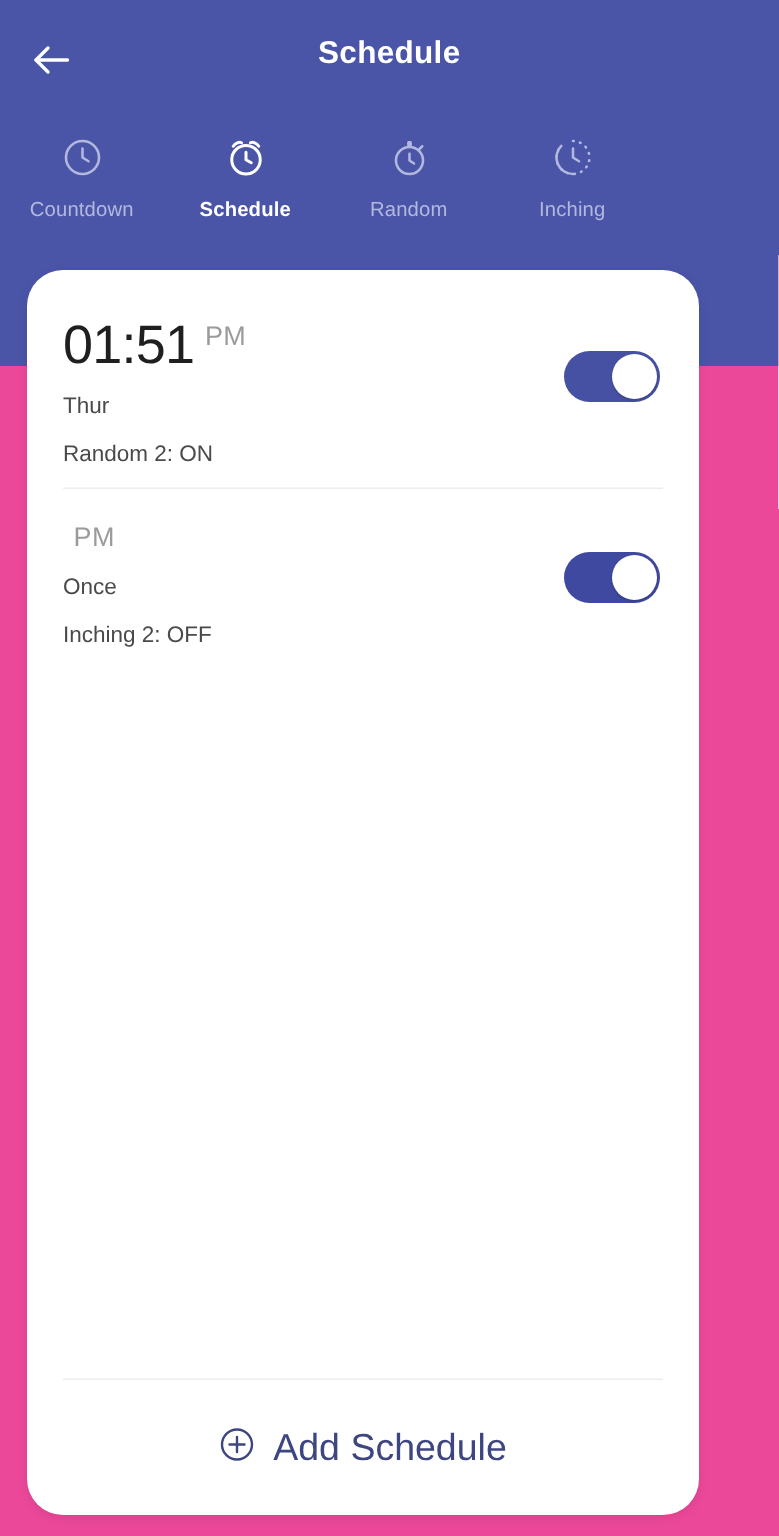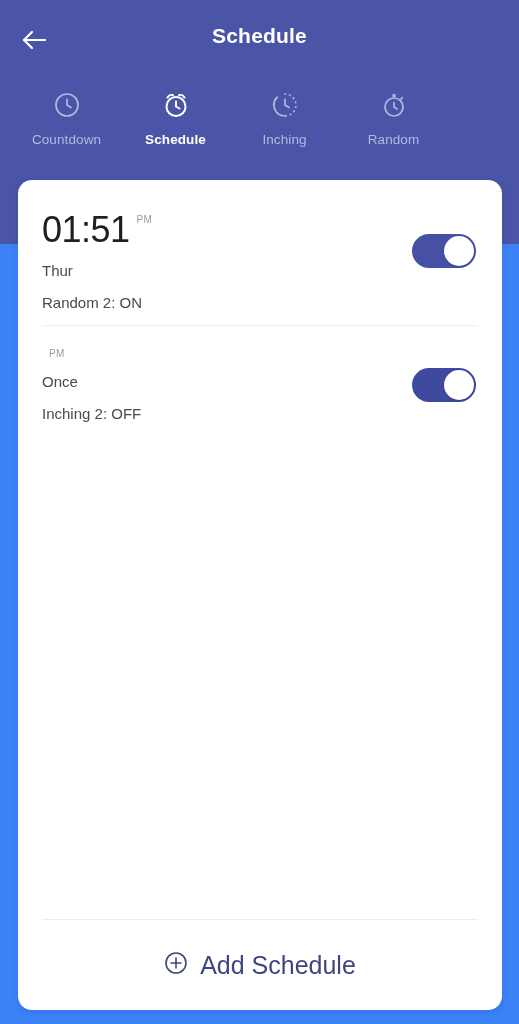--- a/index.html
+++ b/index.html
@@ -2,21 +2,21 @@
 <html><head>
 <meta charset="utf-8">
 <style>
   * { margin:0; padding:0; box-sizing:border-box; }
   html, body {
     width:519px; height:1024px;
     background:#f3f3f5;
     font-family:"Liberation Sans", sans-serif;
     overflow:hidden;
   }
-  .screen { position:relative; width:519px; height:1024px; background:#3b82f6;text-decoration:underline; }
+  .screen { position:relative; width:519px; height:1024px; background:#ec4899;text-decoration:underline; }
 
   
   .header {
     position:absolute; top:0; left:0; width:519px; height:244px;
     background:#4b55a8;
   }
   .appbar { position:relative; height:78px; }
   .back-btn {
     position:absolute; left:12px; top:20px;
     width:44px; height:40px;
@@ -26,57 +26,57 @@
   .back-btn svg { display:block; }
   .appbar-title {
     position:absolute; left:0; right:0; top:24px;
     text-align:center;
     color:#ffffff; font-size:21px; font-weight:bold;
     letter-spacing:.2px;
   }
 
   
   .tabs {
-    position:absolute; top:88px; left:12px; width:436px;
+    position:absolute; top:88px; left:0; width:436px;
     display:flex; align-items:center;
   }
   .tab {
     flex:1 1 0; display:flex; flex-direction:column;
     align-items:center; cursor:pointer;
   }
   .tab-icon { height:34px; display:flex; align-items:center; justify-content:center; }
   .tab-label {
     margin-top:10px; font-size:13.5px; color:#b3b8de; letter-spacing:.1px;
   }
   .tab.active .tab-label { color:#ffffff; font-weight:bold; }
 
   
   .card {
-    position:absolute; left:18px; top:180px; width:484px; height:830px;
+    position:absolute; left:18px; top:180px; width:448px; height:830px;
     background:#ffffff;
-    border-radius:14px;
+    border-radius:24px;
     box-shadow:0 2px 7px rgba(0,0,0,.09);
     overflow:hidden;
   }
   .list { padding-top:12px; }
 
   .sched-item {
     position:relative;
     padding:18px 24px 14px 24px;
     display:flex; align-items:flex-start; justify-content:space-between;
     cursor:pointer;
   }
   .sched-left { padding-top:2px; }
   .time-row { display:flex; align-items:flex-start; }
   .time {
     font-size:36px; color:#1f1f1f; line-height:1;
     letter-spacing:-0.5px;
   }
   .meridiem {
-    font-size:10px; color:#9b9b9b; margin-left:7px; margin-top:2px;
+    font-size:18px; color:#9b9b9b; margin-left:7px; margin-top:2px;
     letter-spacing:.3px;
   }
   .repeat {
     margin-top:14px; font-size:15px; color:#4a4a4a;
   }
   .action {
     margin-top:15px; font-size:15px; color:#4a4a4a;
   }
 
   .toggle {
@@ -144,38 +144,38 @@
             <path d="M22.5 6.5 C21 4.2 18.5 3.4 17 4.2" stroke="#ffffff" stroke-width="2" stroke-linecap="round"></path>
           </svg>
         </span>
         <span class="tab-label">Schedule</span>
       </div>
 
 
       <div class="tab">
         <span class="tab-icon">
           <svg width="28" height="28" viewBox="0 0 28 28" fill="none">
-            <path d="M14 3 A11 11 0 1 1 6.2 6.2" stroke="#b3b8de" stroke-width="1.7" stroke-linecap="round" stroke-dasharray="0.5 4.2"></path>
-            <path d="M6.2 6.2 A11 11 0 0 0 14 25" stroke="#b3b8de" stroke-width="1.7" stroke-linecap="round"></path>
-            <path d="M14 8 V14 L18 16.5" stroke="#b3b8de" stroke-width="1.7" stroke-linecap="round" stroke-linejoin="round"></path>
-          </svg>
-        </span>
-        <span class="tab-label">Inching</span>
-      </div>
-
-      <div class="tab">
-        <span class="tab-icon">
-          <svg width="28" height="28" viewBox="0 0 28 28" fill="none">
             <circle cx="14" cy="16" r="9" stroke="#b3b8de" stroke-width="1.7"></circle>
             <path d="M14 11.5 V16 L17 18" stroke="#b3b8de" stroke-width="1.7" stroke-linecap="round" stroke-linejoin="round"></path>
             <rect x="12.4" y="3" width="3.2" height="3.6" rx="1" fill="#b3b8de"></rect>
             <path d="M20.5 8.5 L22.5 6.5" stroke="#b3b8de" stroke-width="1.7" stroke-linecap="round"></path>
           </svg>
         </span>
         <span class="tab-label">Random</span>
+      </div>
+
+      <div class="tab">
+        <span class="tab-icon">
+          <svg width="28" height="28" viewBox="0 0 28 28" fill="none">
+            <path d="M14 3 A11 11 0 1 1 6.2 6.2" stroke="#b3b8de" stroke-width="1.7" stroke-linecap="round" stroke-dasharray="0.5 4.2"></path>
+            <path d="M6.2 6.2 A11 11 0 0 0 14 25" stroke="#b3b8de" stroke-width="1.7" stroke-linecap="round"></path>
+            <path d="M14 8 V14 L18 16.5" stroke="#b3b8de" stroke-width="1.7" stroke-linecap="round" stroke-linejoin="round"></path>
+          </svg>
+        </span>
+        <span class="tab-label">Inching</span>
       </div>
 
     </div>
   </div>
 
   <div class="card">
 
     <div class="list">
 
       <div class="sched-item">

